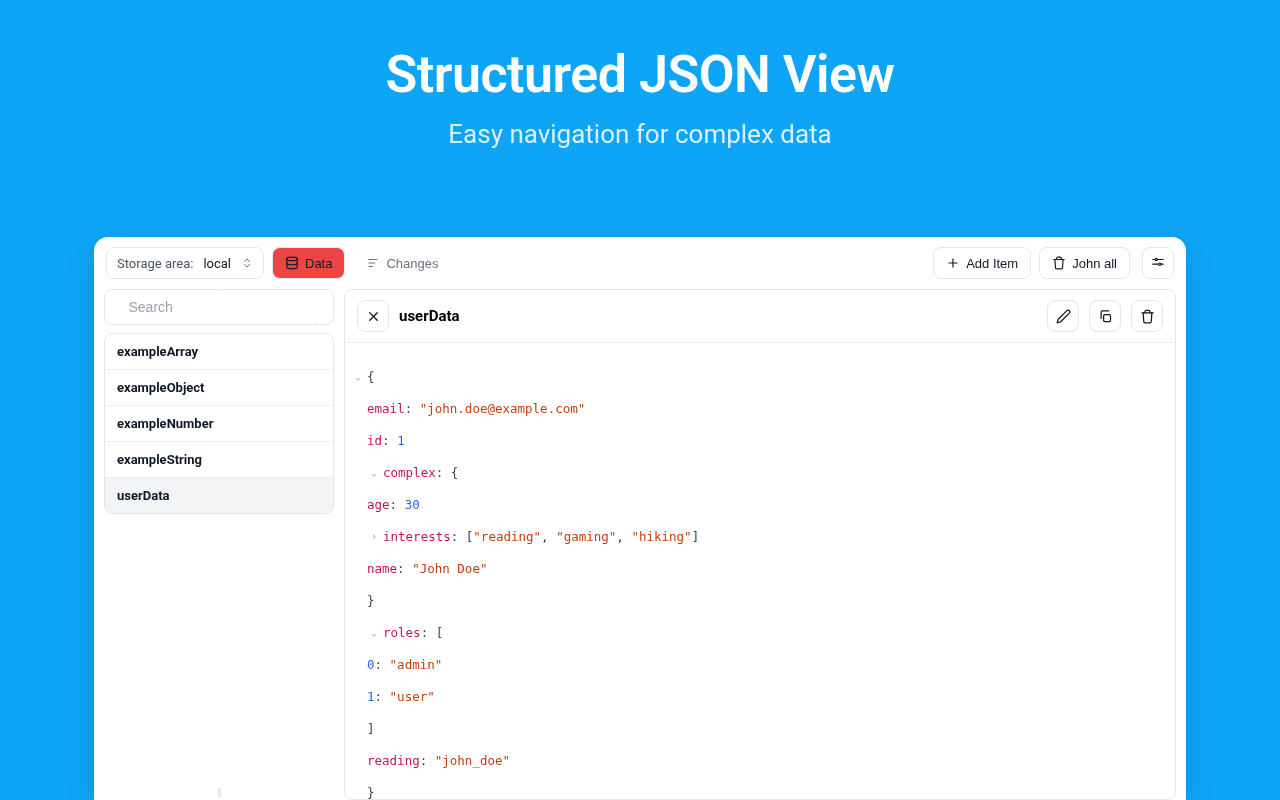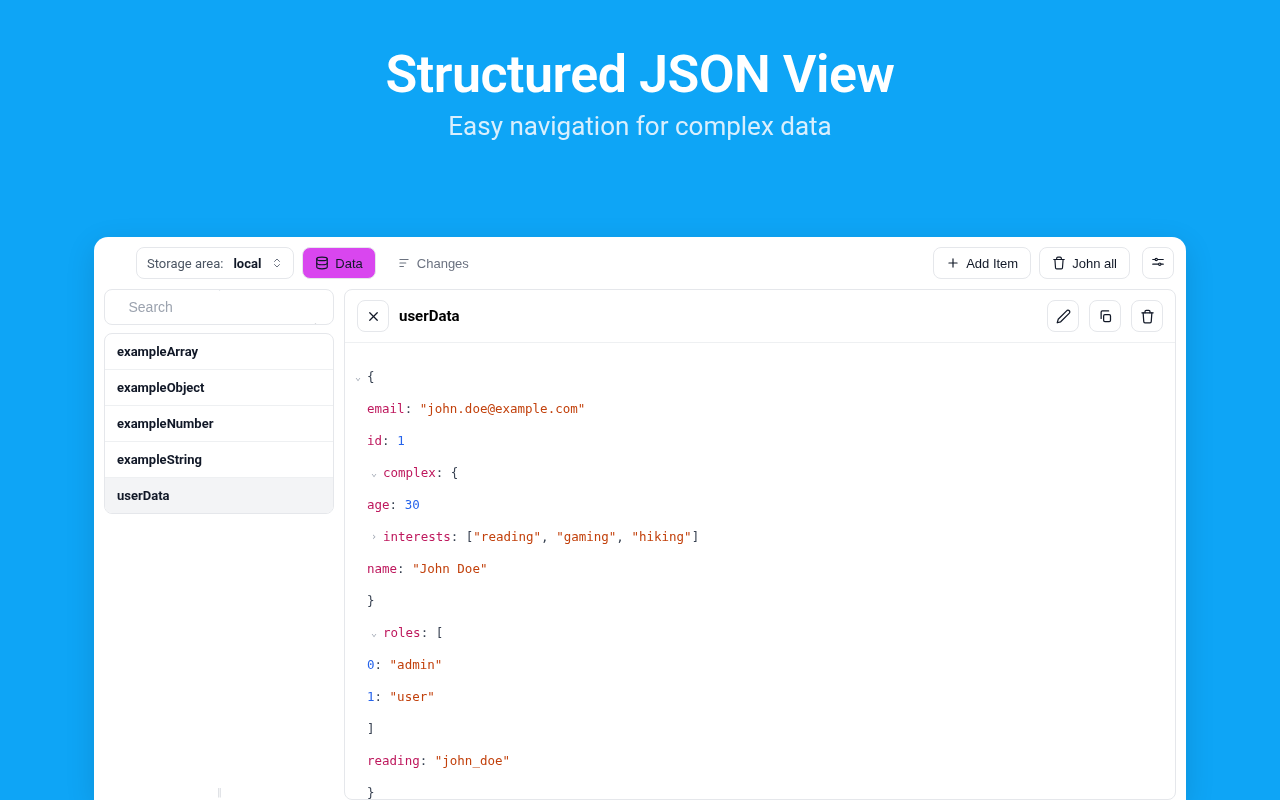--- a/index.html
+++ b/index.html
@@ -1,27 +1,27 @@
 <!DOCTYPE html>
 <html><head>
 <meta charset="utf-8">
 <style>
 * { margin: 0; padding: 0; box-sizing: border-box; }
 body { font-family: -apple-system, BlinkMacSystemFont, "Segoe UI", Roboto, "Open Sans", sans-serif; background: #0ea5f6; width: 1280px; height: 800px; overflow: hidden; }
 .hero { text-align: center; padding: 44px 7px 0; color: #fff; }
 .hero h1 { font-size: 52px; font-weight: 600; letter-spacing: -0.5px; }
-.hero p { font-size: 26px; font-weight: 400; color: #d9effd; margin-top: 6px; }
+.hero p { font-size: 26px; font-weight: 400; color: #d9effd; margin-top: 14px; }
 .panel { position: absolute; top: 237px; left: 94px; right: 94px; bottom: 0; background: #fff; border-radius: 14px 14px 0 0; box-shadow: 0 8px 30px rgba(0,0,0,.12); display: flex; flex-direction: column; overflow: hidden; }
-.toolbar { display: flex; align-items: center; padding: 10px 12px; gap: 8px; border-bottom: 0; margin-left: 30px; }
+.toolbar { display: flex; align-items: center; padding: 10px 12px; gap: 8px; border-bottom: 0; }
 .storage-pill { display: flex; align-items: center; gap: 10px; border: 1px solid #e5e7eb; border-radius: 8px; padding: 6px 10px; font-size: 13px; color: #4b5563; background: #fff; height: 32px; }
-.storage-pill .value { color: #111827; font-weight: 700; }
+.storage-pill .value { color: #111827; font-weight: 400; }
 .btn { display: inline-flex; align-items: center; gap: 6px; border: 1px solid #e5e7eb; background: #fff; border-radius: 8px; height: 32px; padding: 0 12px; font-size: 13px; color: #111827; cursor: pointer; }
 .btn svg { width: 14px; height: 14px; flex: none; }
 .btn-ghost { border-color: transparent; background: transparent; color: #6b7280; }
-.btn-active { background: #d946ef; border-color: #e5e7eb; color: #111827; }
+.btn-active { background: #ef4444; border-color: #e5e7eb; color: #111827; }
 .btn-icon { width: 32px; padding: 0; justify-content: center; }
 .spacer { flex: 1; }
 .body { display: flex; flex: 1; min-height: 0; }
 .sidebar { width: 240px; margin: 0 0 0 10px; padding-right: 10px; display: flex; flex-direction: column; }
 .searchbox { width: 100%; border: 1px solid #e5e7eb; border-radius: 8px; height: 36px; display: flex; align-items: center; padding: 0 10px; gap: 8px; color: #9ca3af; font-size: 14px; margin-bottom: 8px; flex-direction: column; }
 .searchbox input { border: 0; outline: 0; font-size: 14px; flex: 1; color: #111827; background: transparent; }
 .searchbox input::placeholder { color: #9ca3af; }
 .filter-ic { margin-left: auto; color: #374151; }
 .list { border: 1px solid #e5e7eb; border-radius: 8px; overflow: hidden; }
 .list-item { font-size: 13px; font-weight: 700; color: #111827; padding: 10px 12px; border-bottom: 1px solid #eef0f2; cursor: pointer; }

